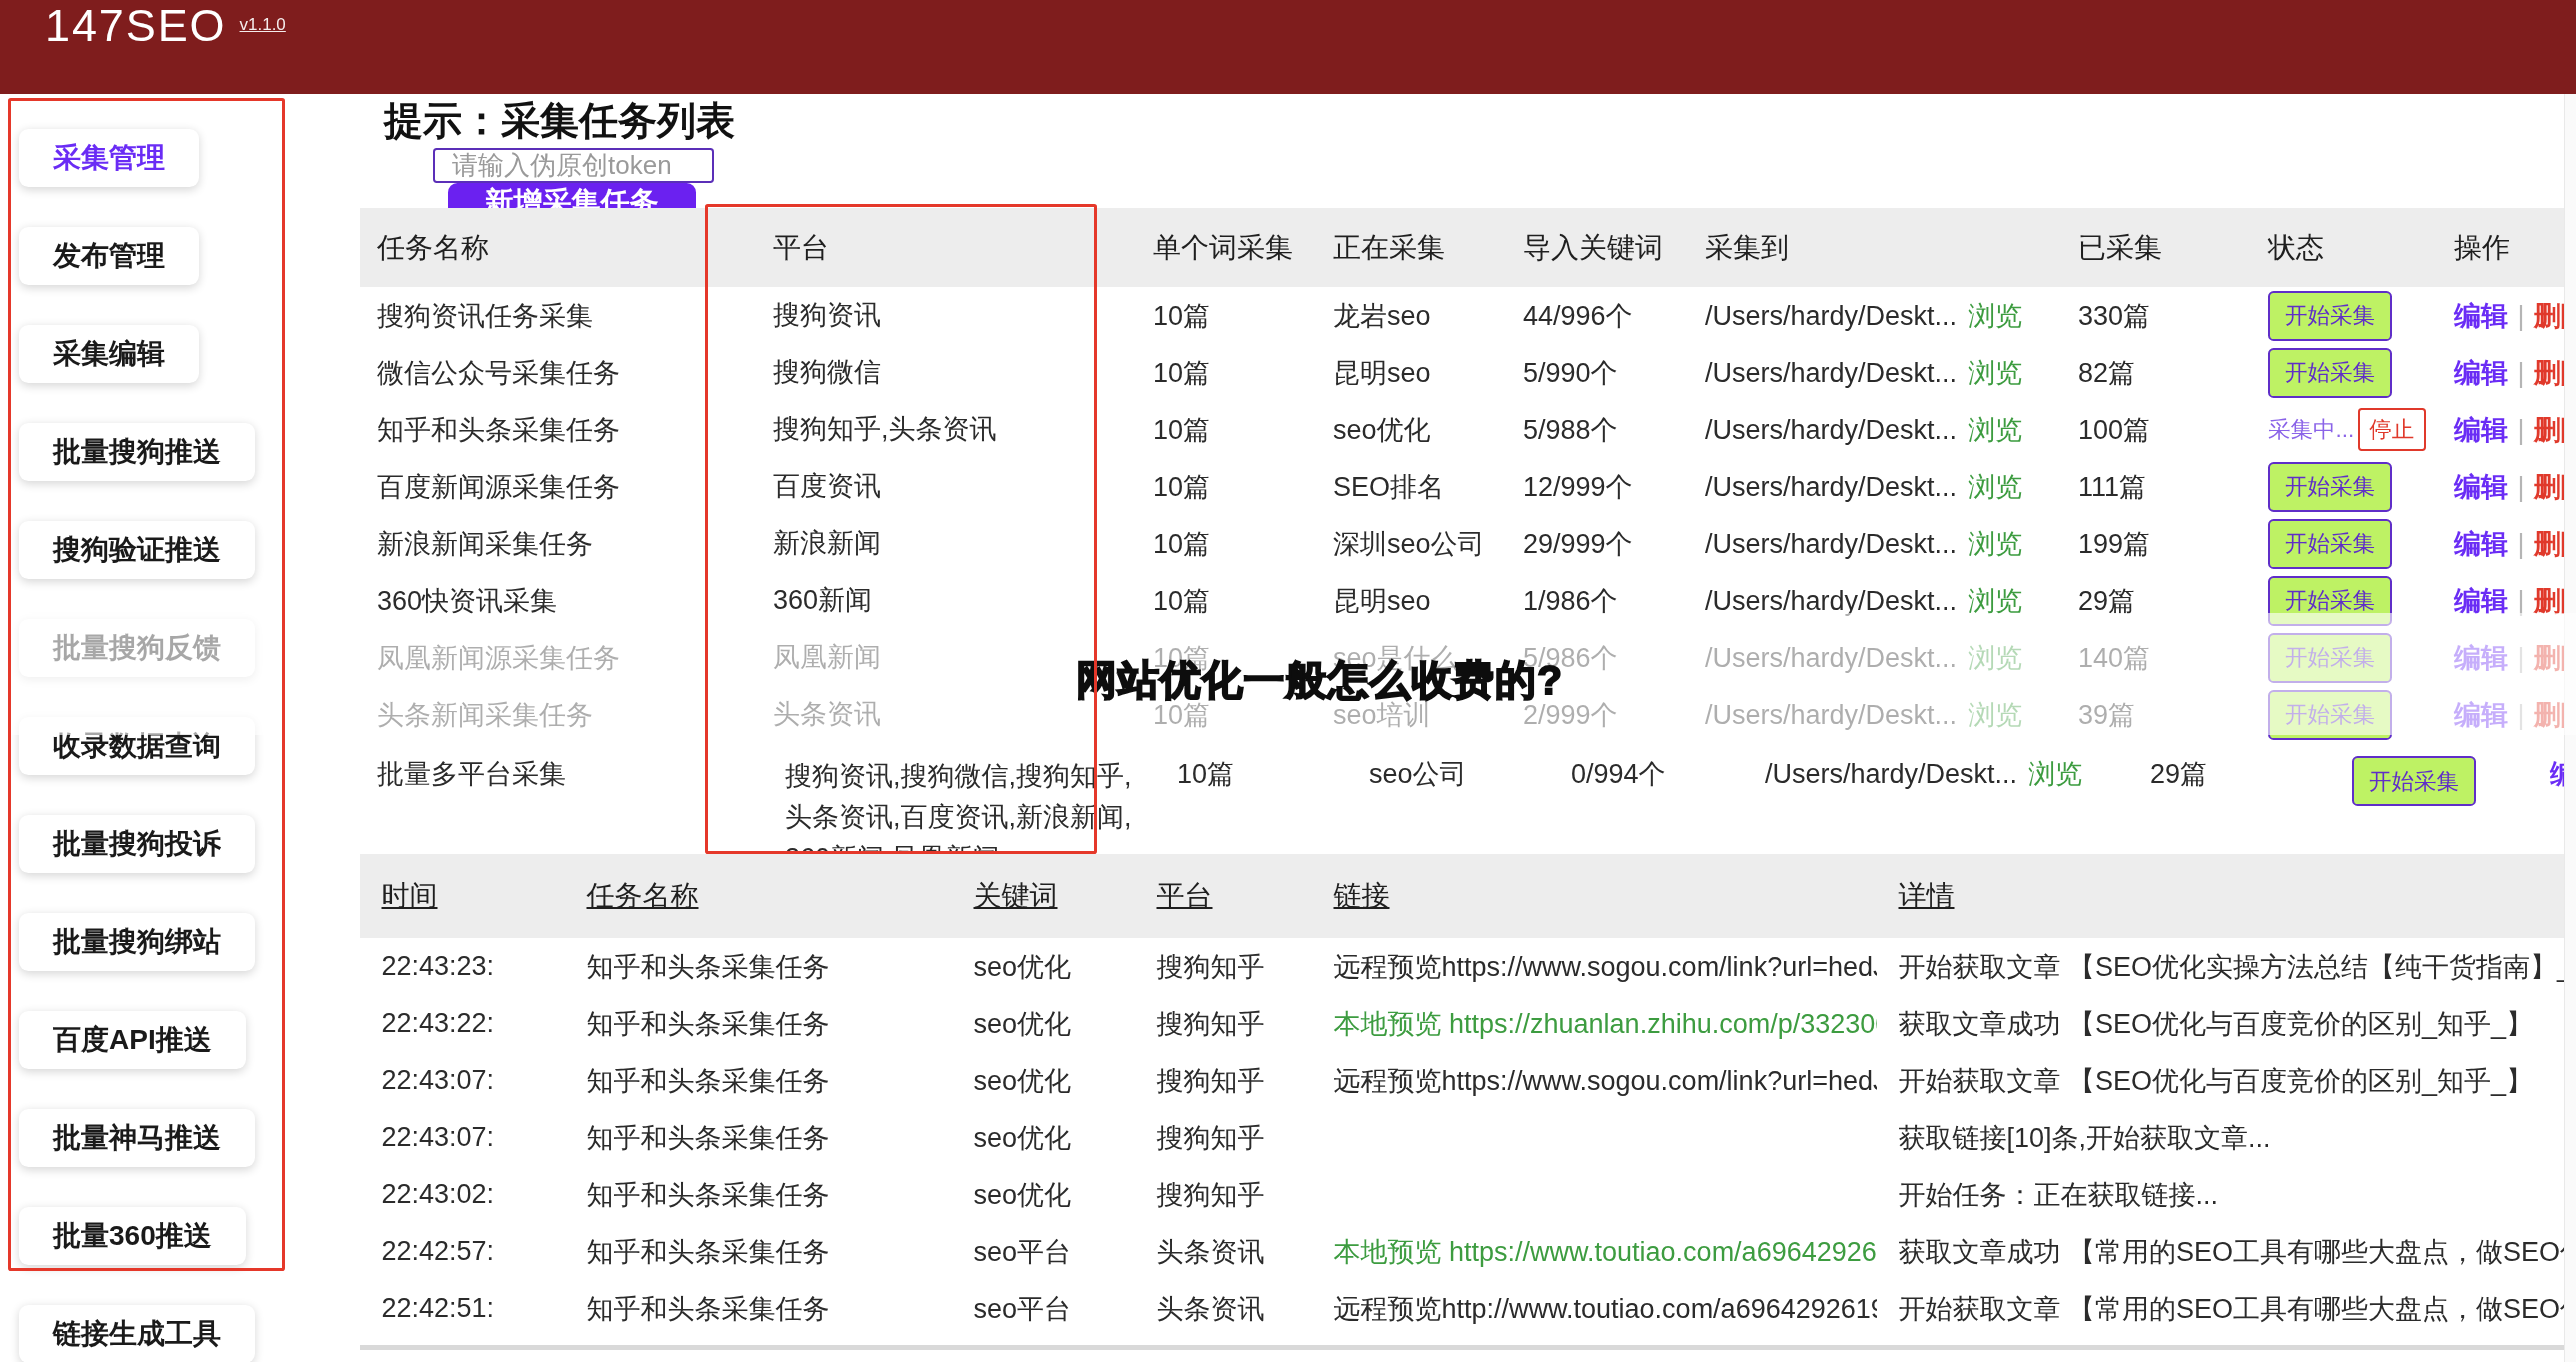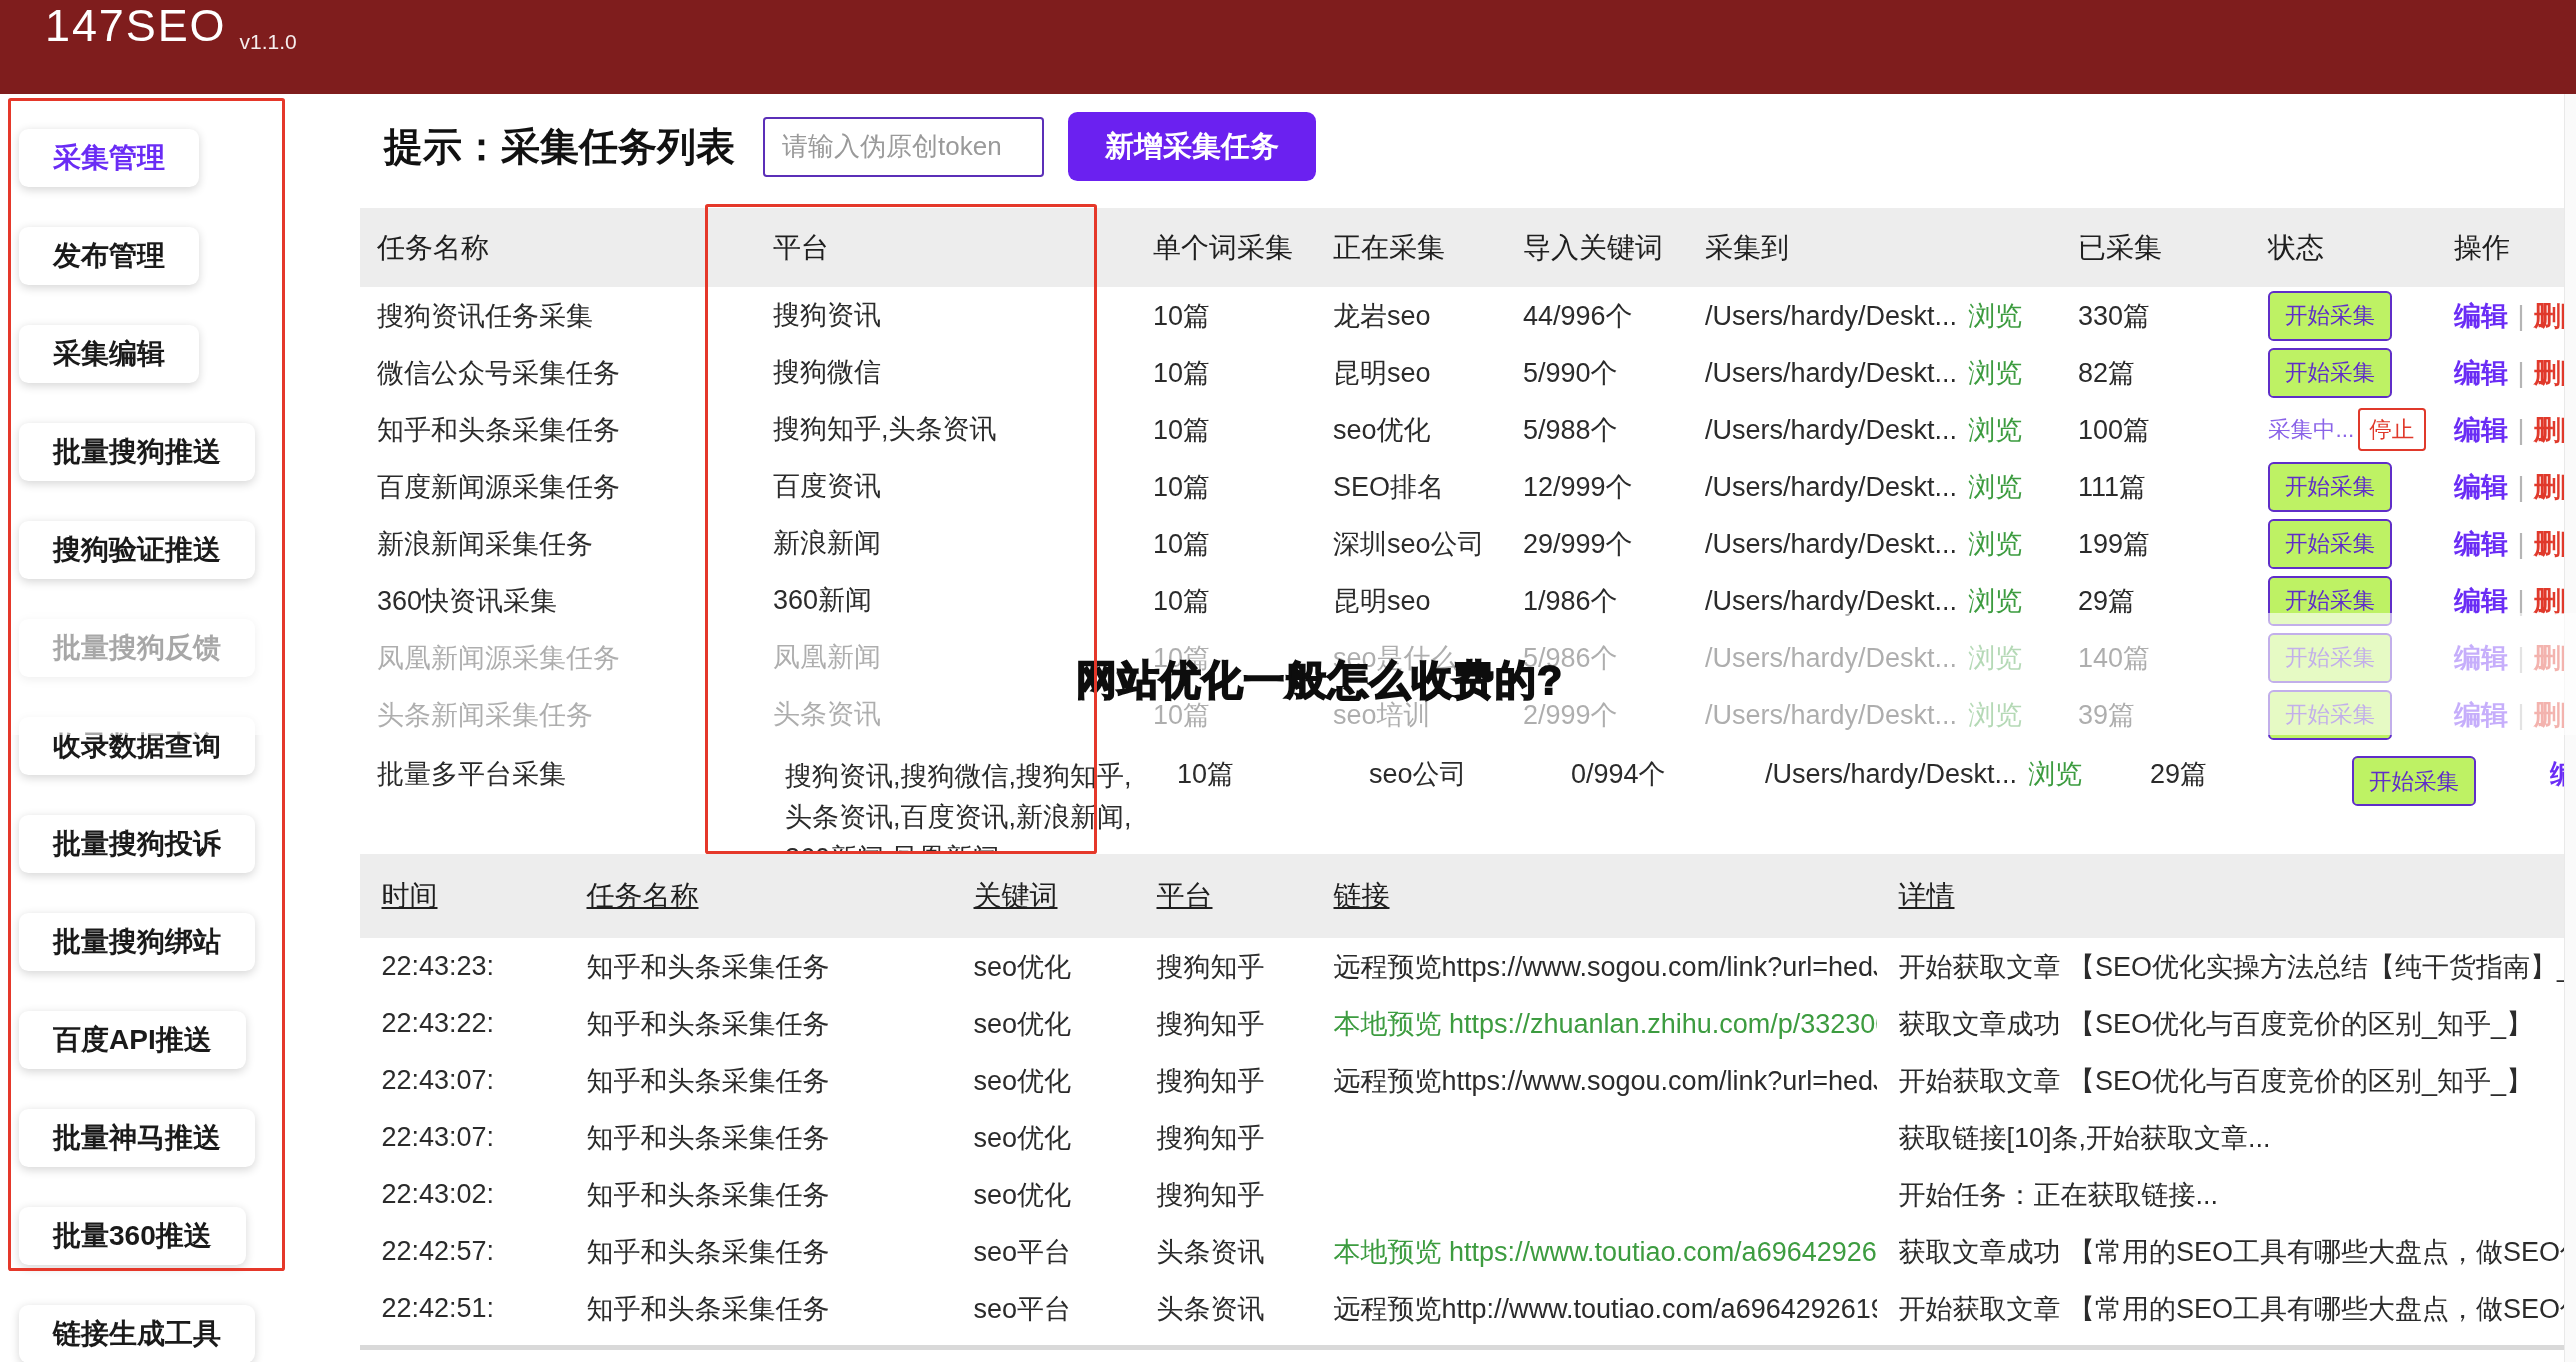--- a/index.html
+++ b/index.html
@@ -3,31 +3,31 @@
 <meta charset="utf-8">
 <style>
   html,body{margin:0;padding:0;background:#ffffff;}
   .screen{
     position:relative;width:2576px;height:1363px;overflow:hidden;background:#fff;
     font-family:"Liberation Sans","DejaVu Sans",sans-serif;color:#2b2b2b;
   }
   
   .topbar{position:absolute;left:0;top:0;width:2576px;height:94px;background:#7f1d1d;display:flex;align-items:flex-start;}
   .logo{color:#fff;font-size:45px;font-weight:400;letter-spacing:1.9px;margin-left:45px;}
-  .version{color:rgba(255,255,255,.92);font-size:21px;margin-left:13px;margin-top:30px;}
+  .version{color:rgba(255,255,255,.92);font-size:17px;margin-left:13px;margin-top:15px;text-decoration:underline;}
   
   .sidebar{position:absolute;left:19px;top:129px;display:flex;flex-direction:column;gap:40px;align-items:flex-start;}
   .side-btn{
     height:58px;border:none;background:#fff;border-radius:9.4px;
     box-shadow:0 2.8px 9.4px rgba(0,0,0,.16);padding:0 34px;
     font-family:inherit;font-size:28px;font-weight:600;color:#1a1a1a;cursor:pointer;white-space:nowrap;
   }
   .side-btn.active{color:#6a2cf5;}
   
-  .toolbar{position:absolute;left:384px;top:94px;height:105px;display:flex;align-items:center;}
+  .toolbar{position:absolute;left:384px;top:94px;height:105px;display:flex;align-items:center;flex-direction:column;}
   .page-title{font-size:39px;font-weight:700;color:#111;margin:0;white-space:nowrap;}
   .token-input{
     box-sizing:border-box;margin-left:28px;width:281px;height:60px;border:2.8px solid #5b2fb8;border-radius:3.7px;
     font-family:inherit;font-size:26px;padding:0 17px;color:#333;outline:none;
   }
   .token-input::placeholder{color:#9a9a9a;}
   .btn-primary{
     margin-left:24px;height:69px;padding:0 37px;background:#6b21f0;border:none;border-radius:9.4px;
     color:#fff;font-family:inherit;font-size:29px;font-weight:700;cursor:pointer;white-space:nowrap;
   }

